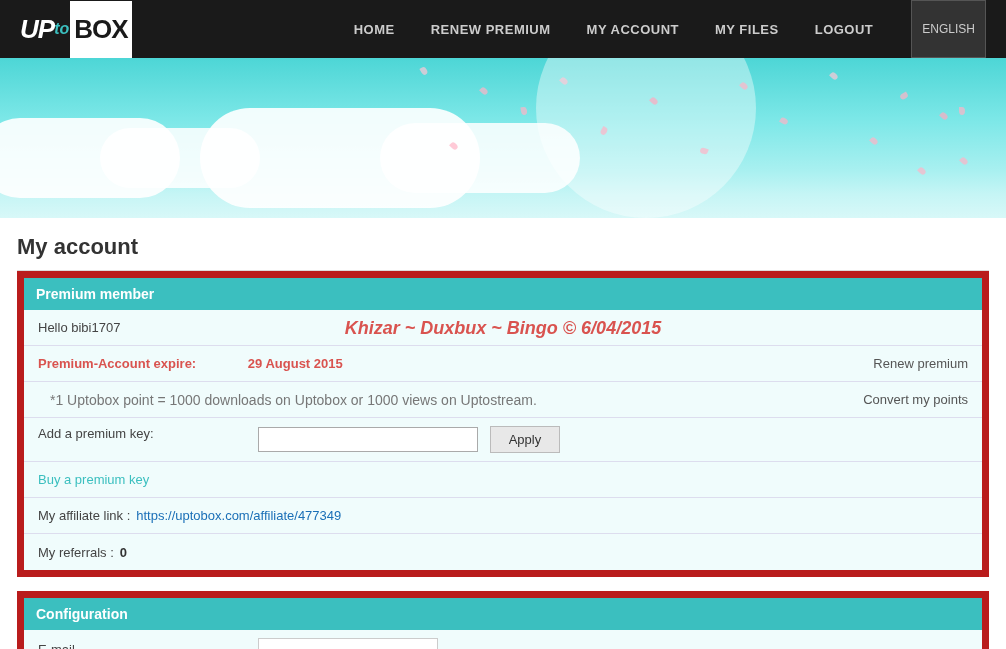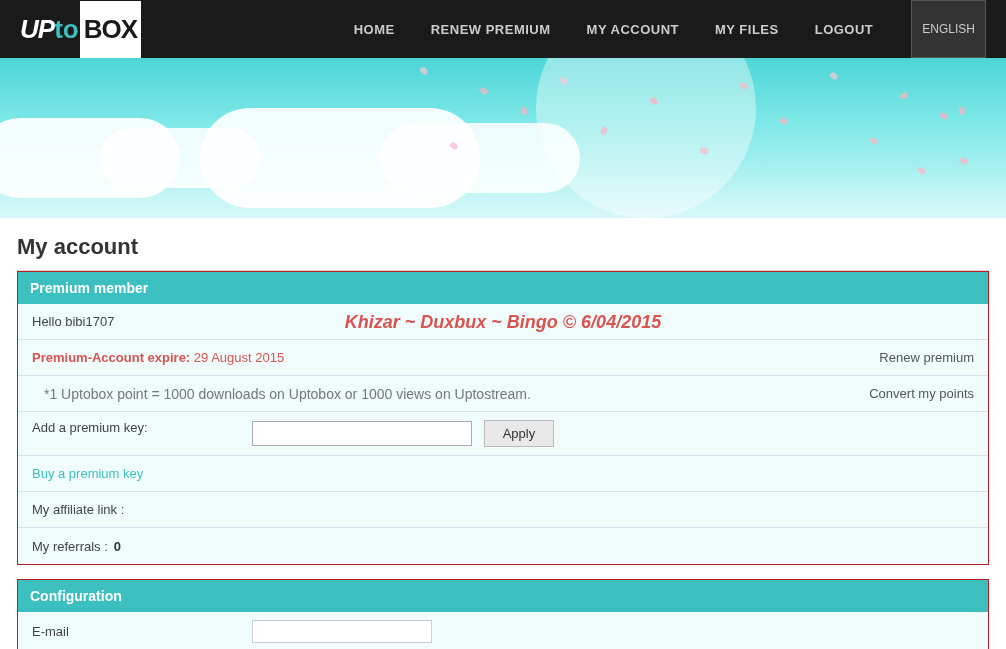--- a/index.html
+++ b/index.html
@@ -18,23 +18,24 @@
       margin-right: auto;
     }
     .logo-up {
       font-size: 26px;
       font-weight: 900;
       color: #fff;
       font-style: italic;
       letter-spacing: -1px;
     }
     .logo-to {
-      font-size: 26px;
+      font-size: 16px;
       font-weight: 900;
       color: #3bbfbf;
+      font-style: italic;
     }
     .logo-box {
       font-size: 26px;
       font-weight: 900;
       color: #fff;
       background: #fff;
       color: #1a1a1a;
       padding: 13px 4px;
       margin-left: 1px;
       letter-spacing: -1px;
@@ -108,21 +109,21 @@
       font-size: 22px;
       font-weight: bold;
       color: #333;
       padding: 16px 0 10px 0;
       border-bottom: 1px solid #ddd;
       margin-bottom: 0;
     }
 
     
     .section {
-      border: 1px solid #b91c1c;
+      border: 7px solid #b91c1c;
       margin-bottom: 14px;
     }
     .section-header {
       background: #3bbfbf;
       color: #fff;
       font-size: 14px;
       font-weight: bold;
       padding: 8px 12px;
     }
     .section-body {
@@ -258,21 +259,21 @@
       <div class="section-header">Premium member</div>
       <div class="section-body">
 
         <div class="account-row">
           <span class="row-label">Hello bibi1707</span>
           <span class="watermark">Khizar ~ Duxbux ~ Bingo © 6/04/2015</span>
         </div>
 
         <div class="account-row">
           <span class="row-label">
-            <span>Premium-Account expire:</span>&nbsp;<span style="color:#d9534f;font-weight:normal;">29 August 2015</span>
+            <span>Premium-Account expire:</span>&nbsp;<span style="color:#d9534f;font-weight:bold;margin-left:48px;">29 August 2015</span>
           </span>
           <a class="row-right" href="#" style="color:#555;text-decoration:none;margin-left:auto;">Renew premium</a>
         </div>
 
         <div class="account-row">
           <span class="row-note">*1 Uptobox point = 1000 downloads on Uptobox or 1000 views on Uptostream.</span>
           <a class="row-right" href="#" style="color:#555;text-decoration:none;margin-left:auto;white-space:nowrap;">Convert my points</a>
         </div>
 
         <div class="account-row" style="flex-direction:row;align-items:flex-start;">
@@ -282,20 +283,21 @@
             <button class="apply-btn">Apply</button>
           </div>
         </div>
 
         <div class="account-row">
           <a href="#" class="buy-key-link">Buy a premium key</a>
         </div>
 
         <div class="account-row">
           <span style="color:#444;margin-right:6px;">My affiliate link :</span>
+          <a href="#" class="affiliate-link">https://uptobox.com/affiliate/477349</a>
         </div>
 
         <div class="account-row">
           <span style="color:#444;margin-right:6px;">My referrals :</span>
           <span class="referrals-count">0</span>
         </div>
 
       </div>
     </div>
 

